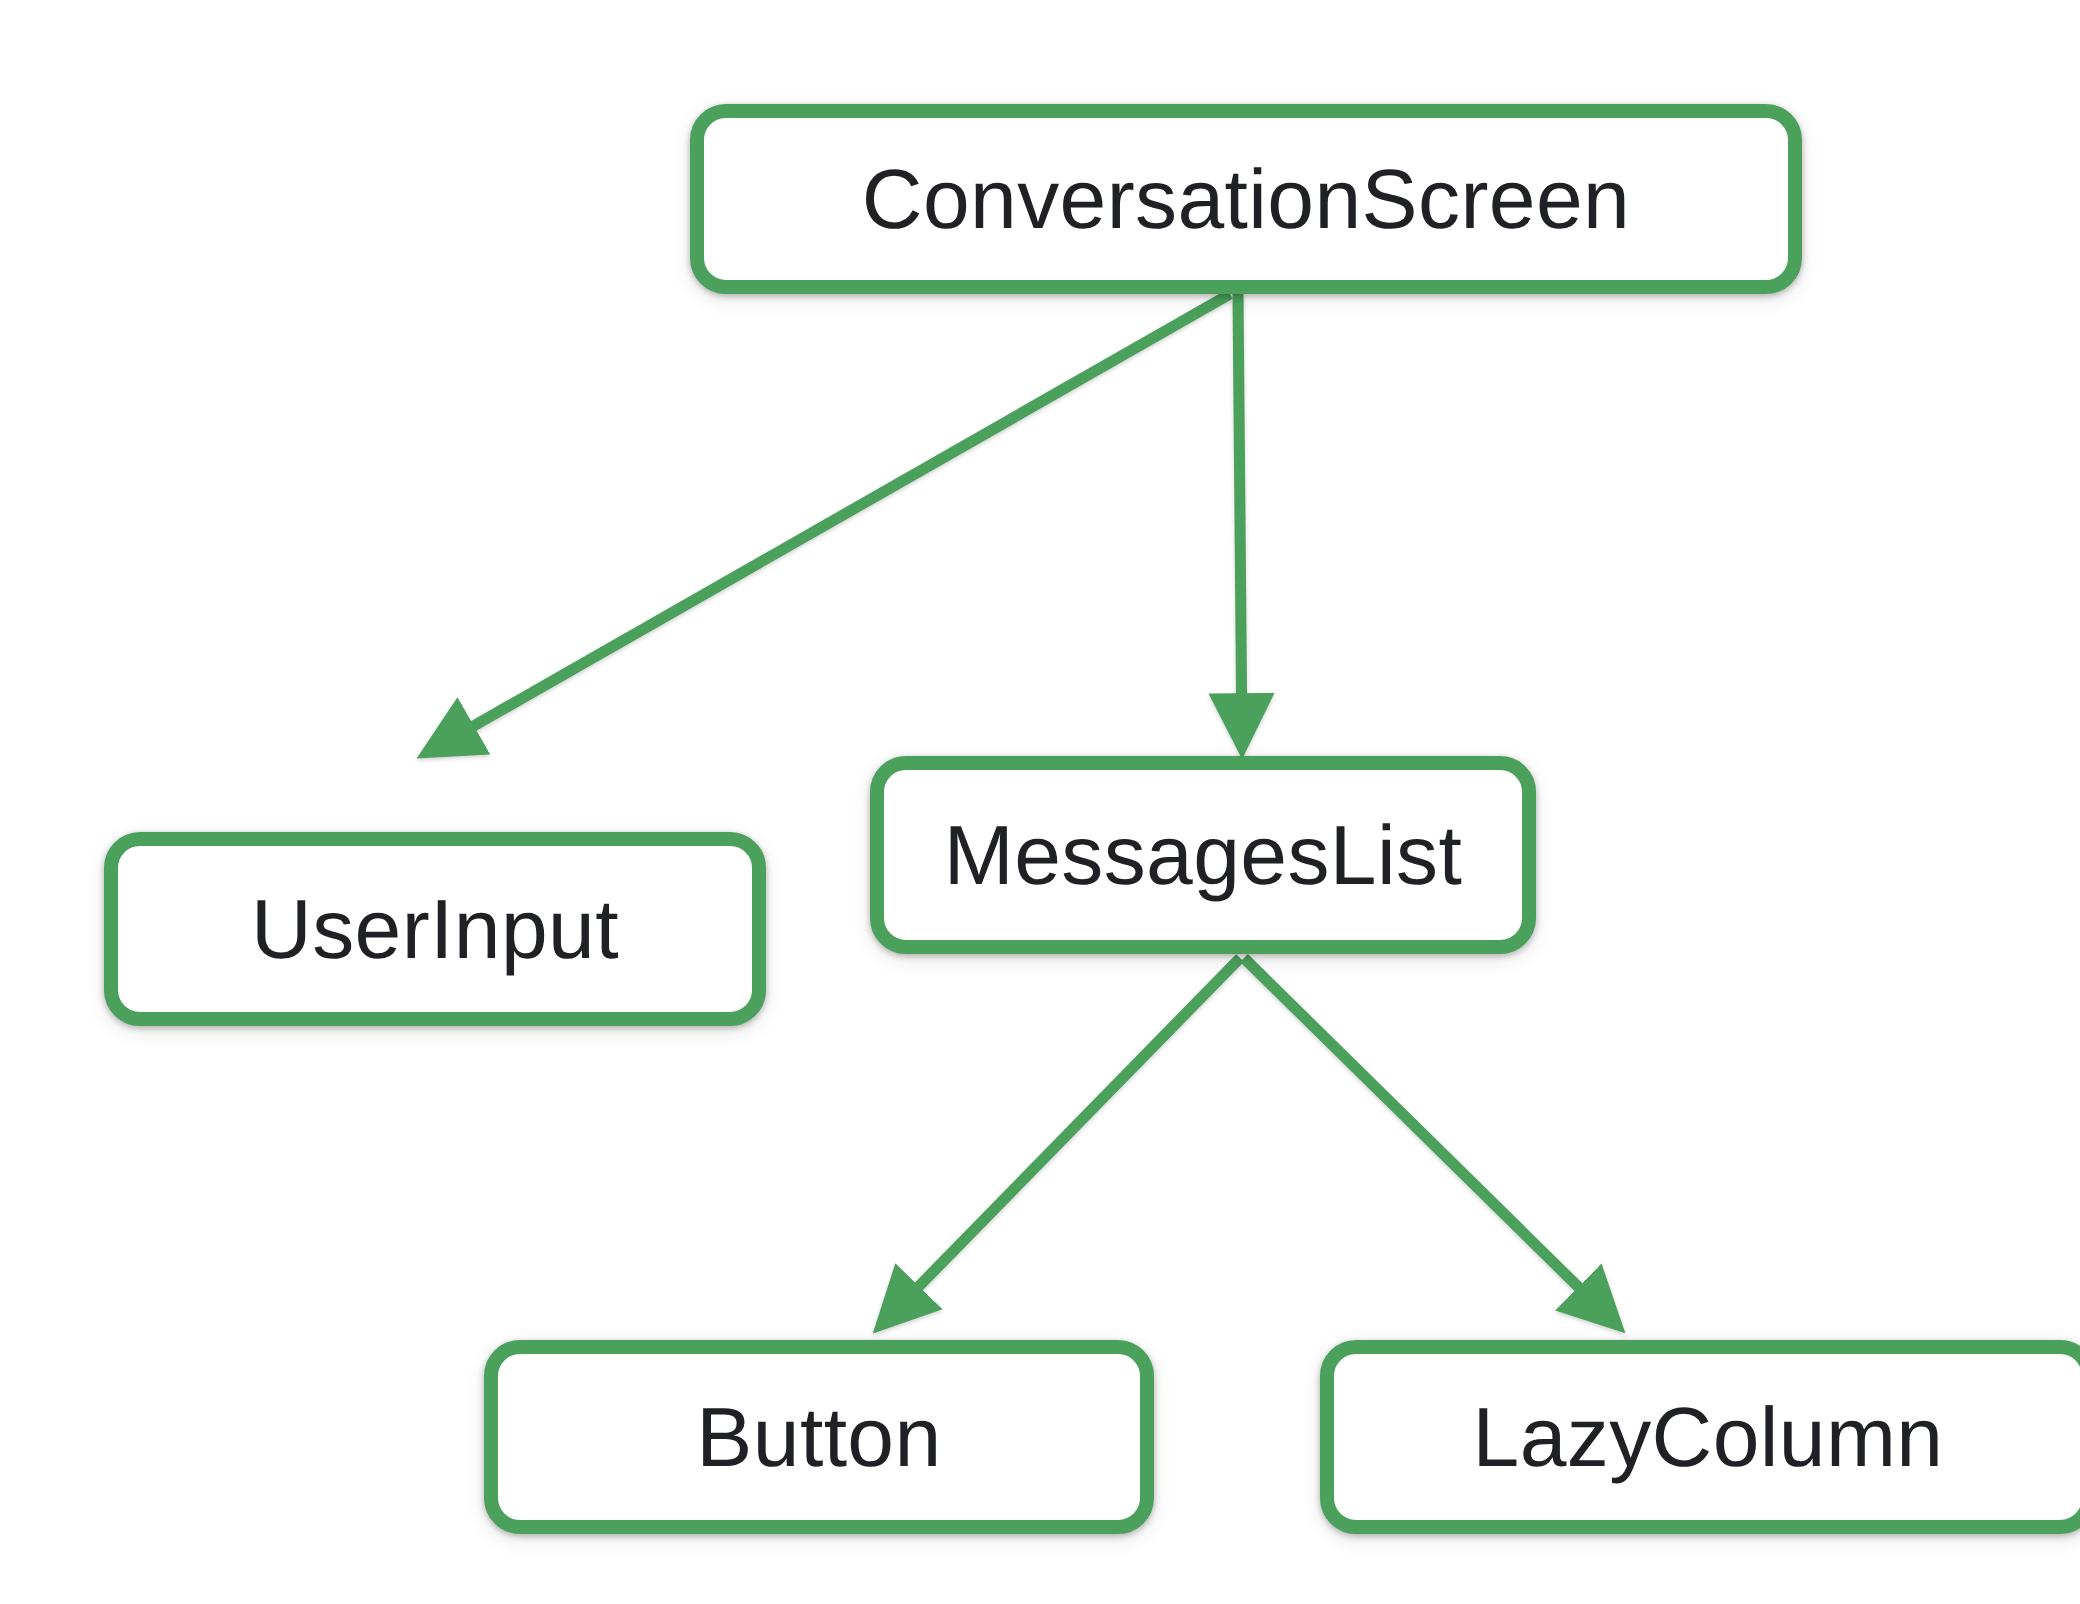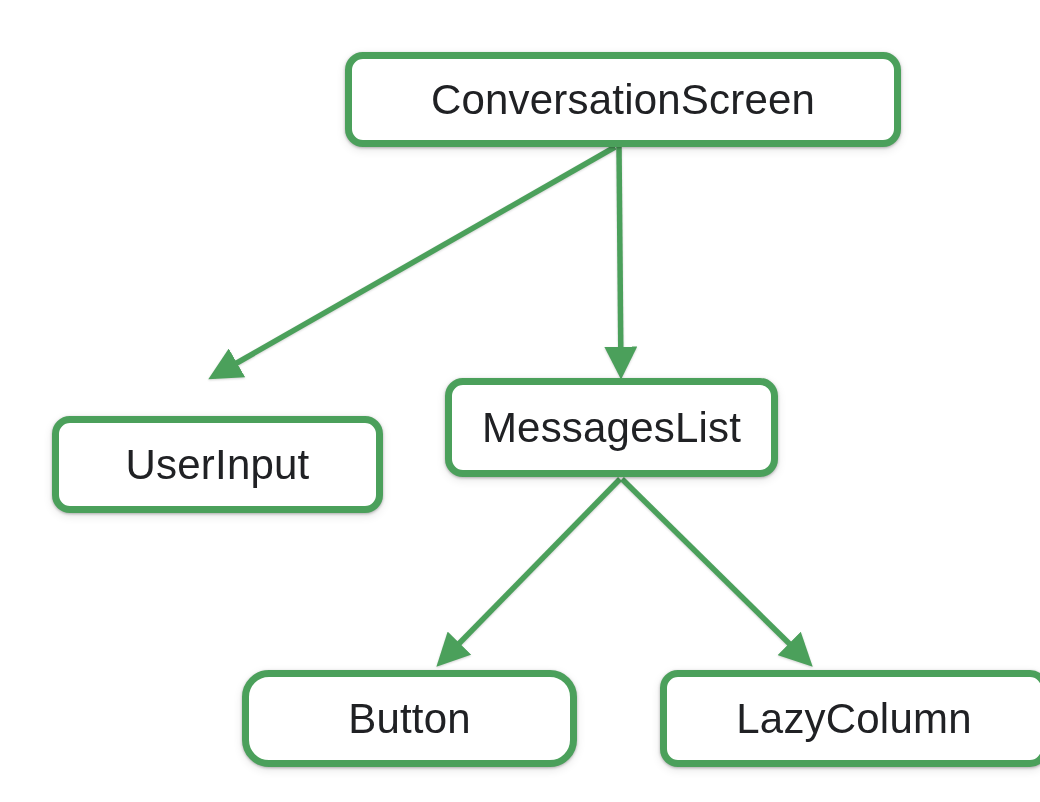--- a/index.html
+++ b/index.html
@@ -41,22 +41,22 @@
     border: 7px solid var(--accent);
     border-radius: 18px;
     box-shadow: 0 1px 3px rgba(0,0,0,0.28), 0 3px 10px rgba(0,0,0,0.10);
     color: var(--text);
     font-size: 42px;
     letter-spacing: 0.2px;
     white-space: nowrap;
   }
   .node-conversation-screen { left: 345px; top:  52px; width: 556px; height: 95px; }
   .node-user-input          { left:  52px; top: 380px; width: 331px; height: 97px; margin-top: 36px; }
-  .node-messages-list       { left: 445px; top: 378px; width: 333px; height: 99px; }
-  .node-button              { left: 242px; top: 670px; width: 335px; height: 97px; border-radius: 27px; }
+  .node-messages-list       { left: 435px; top: 378px; width: 333px; height: 99px; }
+  .node-button              { left: 242px; top: 670px; width: 335px; height: 97px; }
   .node-lazy-column         { left: 660px; top: 670px; width: 388px; height: 97px; }
 </style>
 </head>
 <body>
 
 <div class="canvas">
 
   <svg class="edges-layer" viewBox="0 0 1040 802" xmlns="http://www.w3.org/2000/svg" aria-hidden="true">
     <defs>
       <marker id="arrowhead" markerUnits="strokeWidth" markerWidth="6" markerHeight="6" viewBox="0 0 10 10" refX="8" refY="5" orient="auto">

